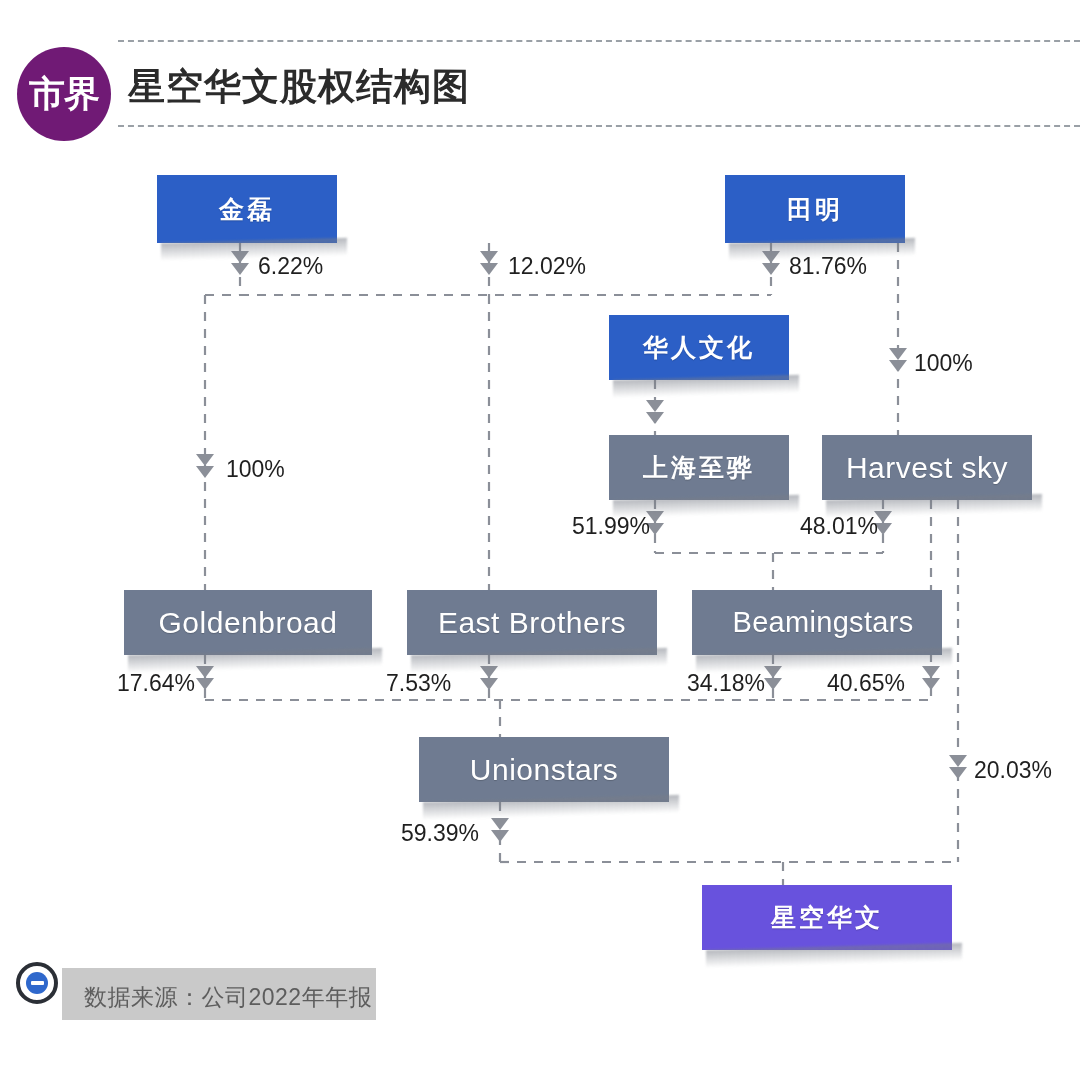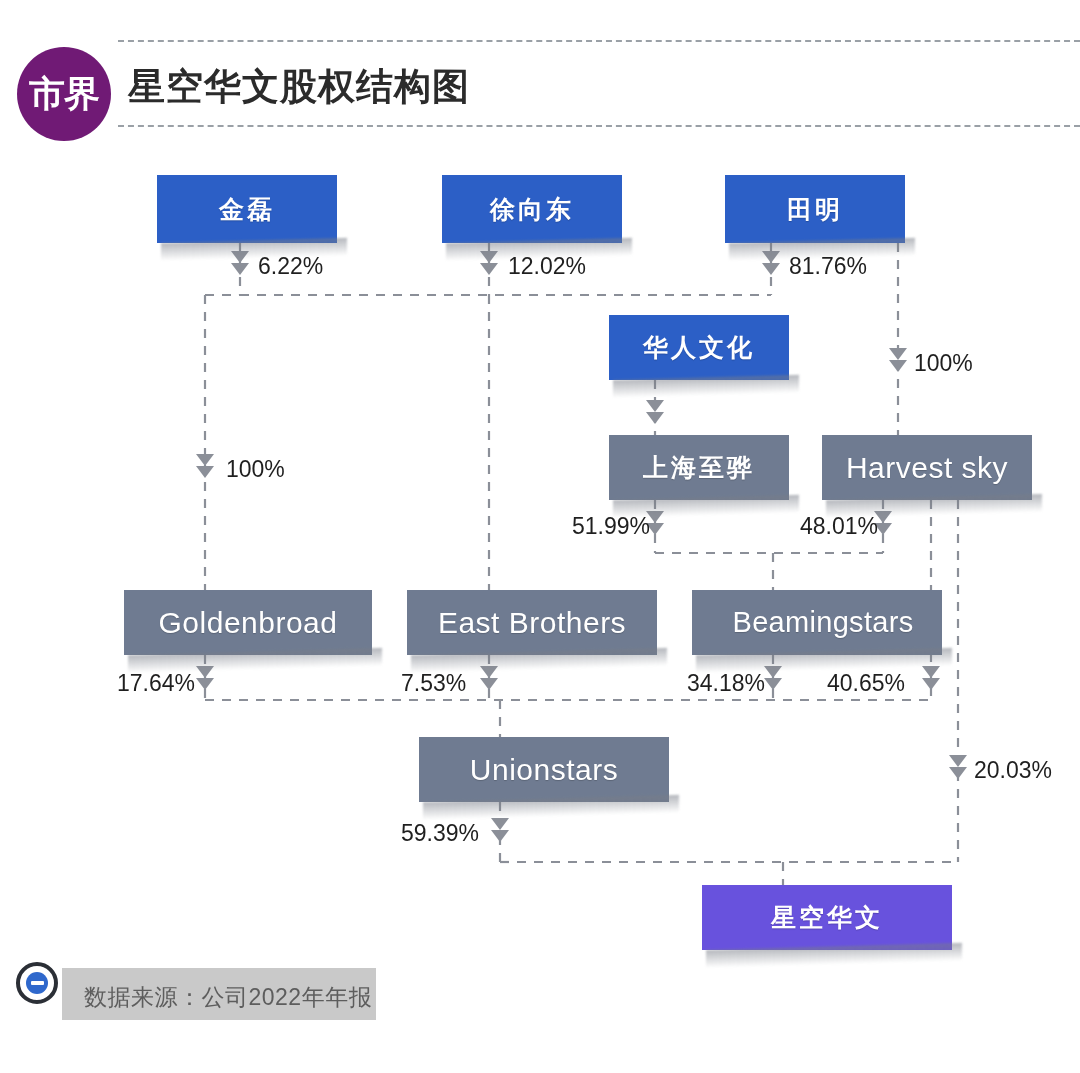--- a/index.html
+++ b/index.html
@@ -240,23 +240,20 @@
       <use href="#dblchev" x="931" y="666"></use>
       <use href="#dblchev" x="500" y="818"></use>
       <use href="#dblchev" x="958" y="755"></use>
     </g>
   </svg>
 
   <div class="node blue" style="left:113px; top:175px; width:180px; height:68px;">
     <span class="node-label cn">金磊</span>
   </div>
 
-  <div class="node blue" style="left:398px; top:175px; width:180px; height:68px;">
-    <span class="node-label cn">徐向东</span>
-  </div>
 
   <div class="node blue" style="left:681px; top:175px; width:180px; height:68px;">
     <span class="node-label cn">田明</span>
   </div>
 
   <div class="node blue" style="left:565px; top:315px; width:180px; height:65px;">
     <span class="node-label cn">华人文化</span>
   </div>
 
   <div class="node grey" style="left:565px; top:435px; width:180px; height:65px;">
@@ -288,21 +285,21 @@
   </div>
 
   <div class="edge-label" style="left:258px; top:253px;">6.22%</div>
   <div class="edge-label" style="left:508px; top:253px;">12.02%</div>
   <div class="edge-label" style="left:789px; top:253px;">81.76%</div>
   <div class="edge-label" style="left:914px; top:350px;">100%</div>
   <div class="edge-label" style="left:226px; top:456px;">100%</div>
   <div class="edge-label" style="left:572px; top:513px;">51.99%</div>
   <div class="edge-label" style="left:800px; top:513px;">48.01%</div>
   <div class="edge-label" style="left:117px; top:670px;">17.64%</div>
-  <div class="edge-label" style="left:401px; top:670px;">7.53%</div>
+  <div class="edge-label" style="left:386px; top:670px;">7.53%</div>
   <div class="edge-label" style="left:687px; top:670px;">34.18%</div>
   <div class="edge-label" style="left:827px; top:670px;">40.65%</div>
   <div class="edge-label" style="left:401px; top:820px;">59.39%</div>
   <div class="edge-label" style="left:974px; top:757px;">20.03%</div>
 
   <div class="footer-bar"></div>
   <div class="footer-badge">
     <span class="footer-badge-inner">
       <span class="footer-badge-bar"></span>
     </span>

